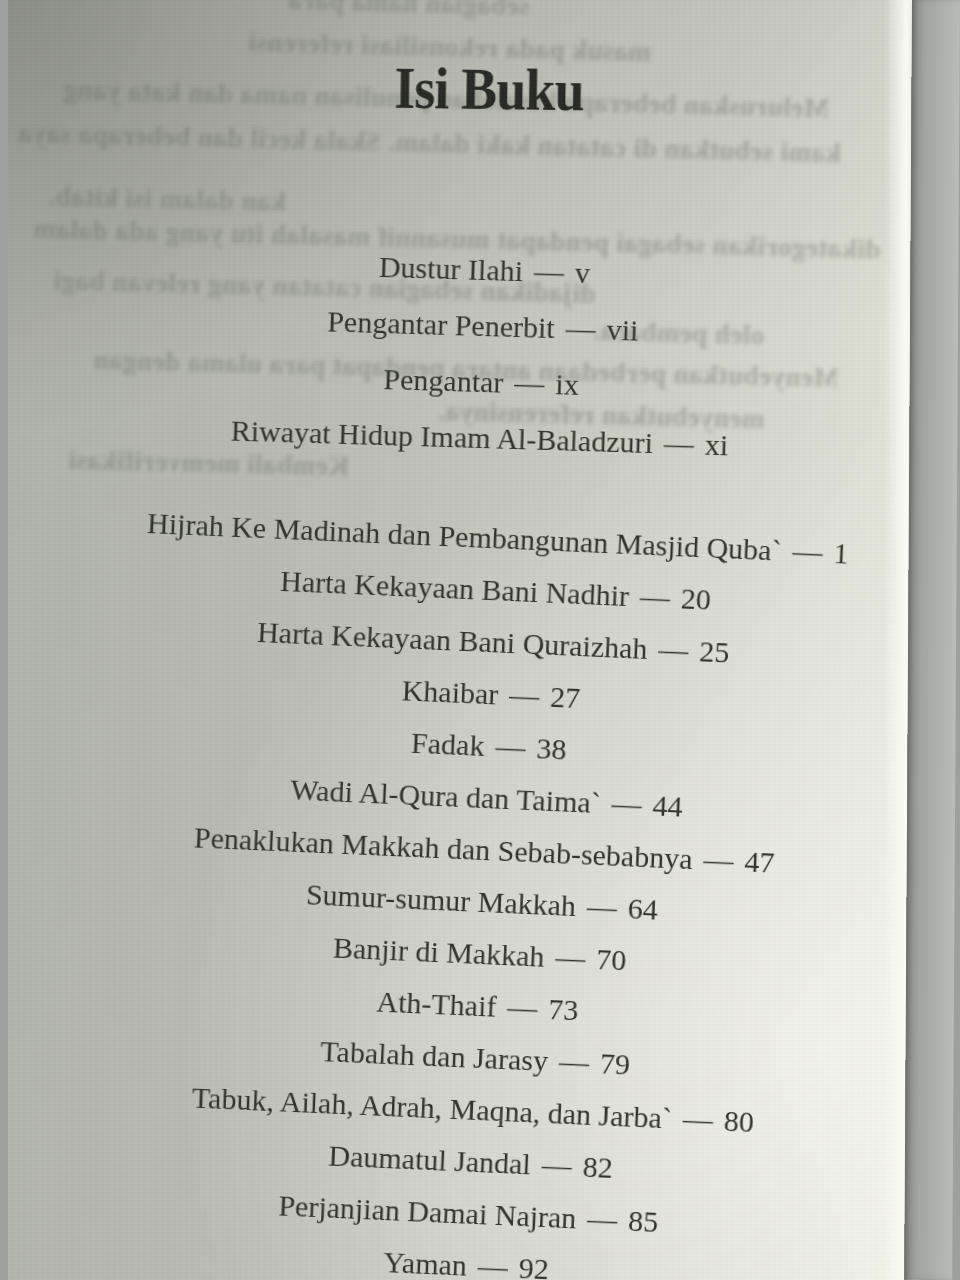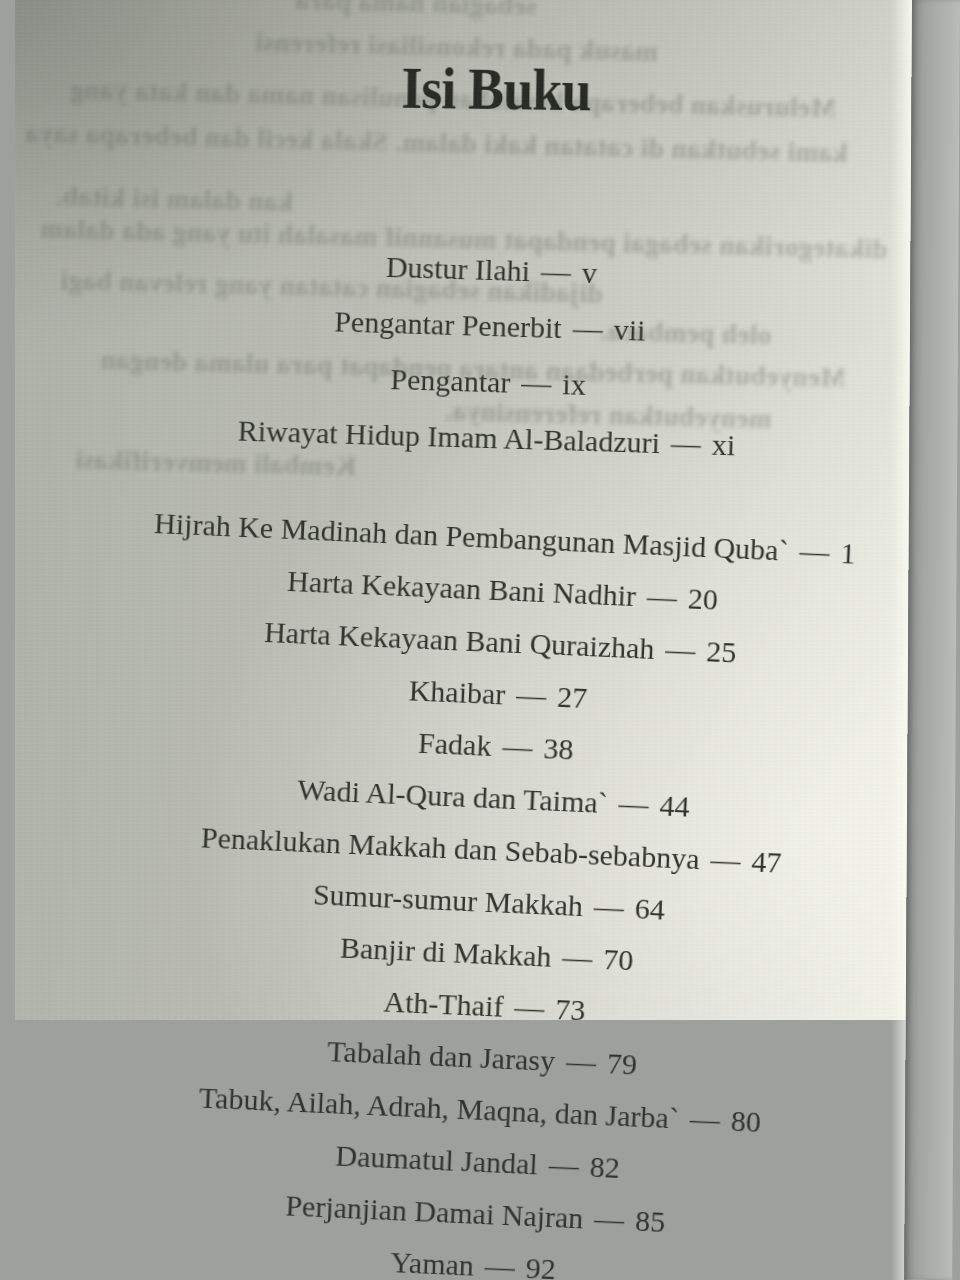--- a/index.html
+++ b/index.html
@@ -2,21 +2,21 @@
 <html><head>
 <meta charset="utf-8">
 <style>
   html,body{margin:0;padding:0;background:#9da09d;}
   .photo{
     position:relative;width:960px;height:1280px;overflow:hidden;
     font-family:"Liberation Serif", serif;
   }
   
   .page{
-    position:absolute;top:0;left:15px;width:912px;height:1020px;
+    position:absolute;top:0;left:8px;width:912px;height:1280px;
     background:
       radial-gradient(120% 85% at 88% 82%, rgba(255,255,250,0.55), rgba(255,255,250,0) 58%),
       radial-gradient(75% 55% at 0% 0%, rgba(42,44,40,0.20), rgba(42,44,40,0) 62%),
       linear-gradient(180deg, rgba(30,32,28,0.07), rgba(30,32,28,0) 26%),
       linear-gradient(97deg, #aeb1a8 0%, #bcbeb5 38%, #cfd0c6 68%, #e4e5d9 92%, #ededdf 100%);
   }
   .grain{
     position:absolute;inset:0;pointer-events:none;opacity:.5;
     background:
       repeating-linear-gradient(0deg, rgba(255,255,255,0.015) 0 2px, rgba(0,0,0,0.015) 2px 4px),

